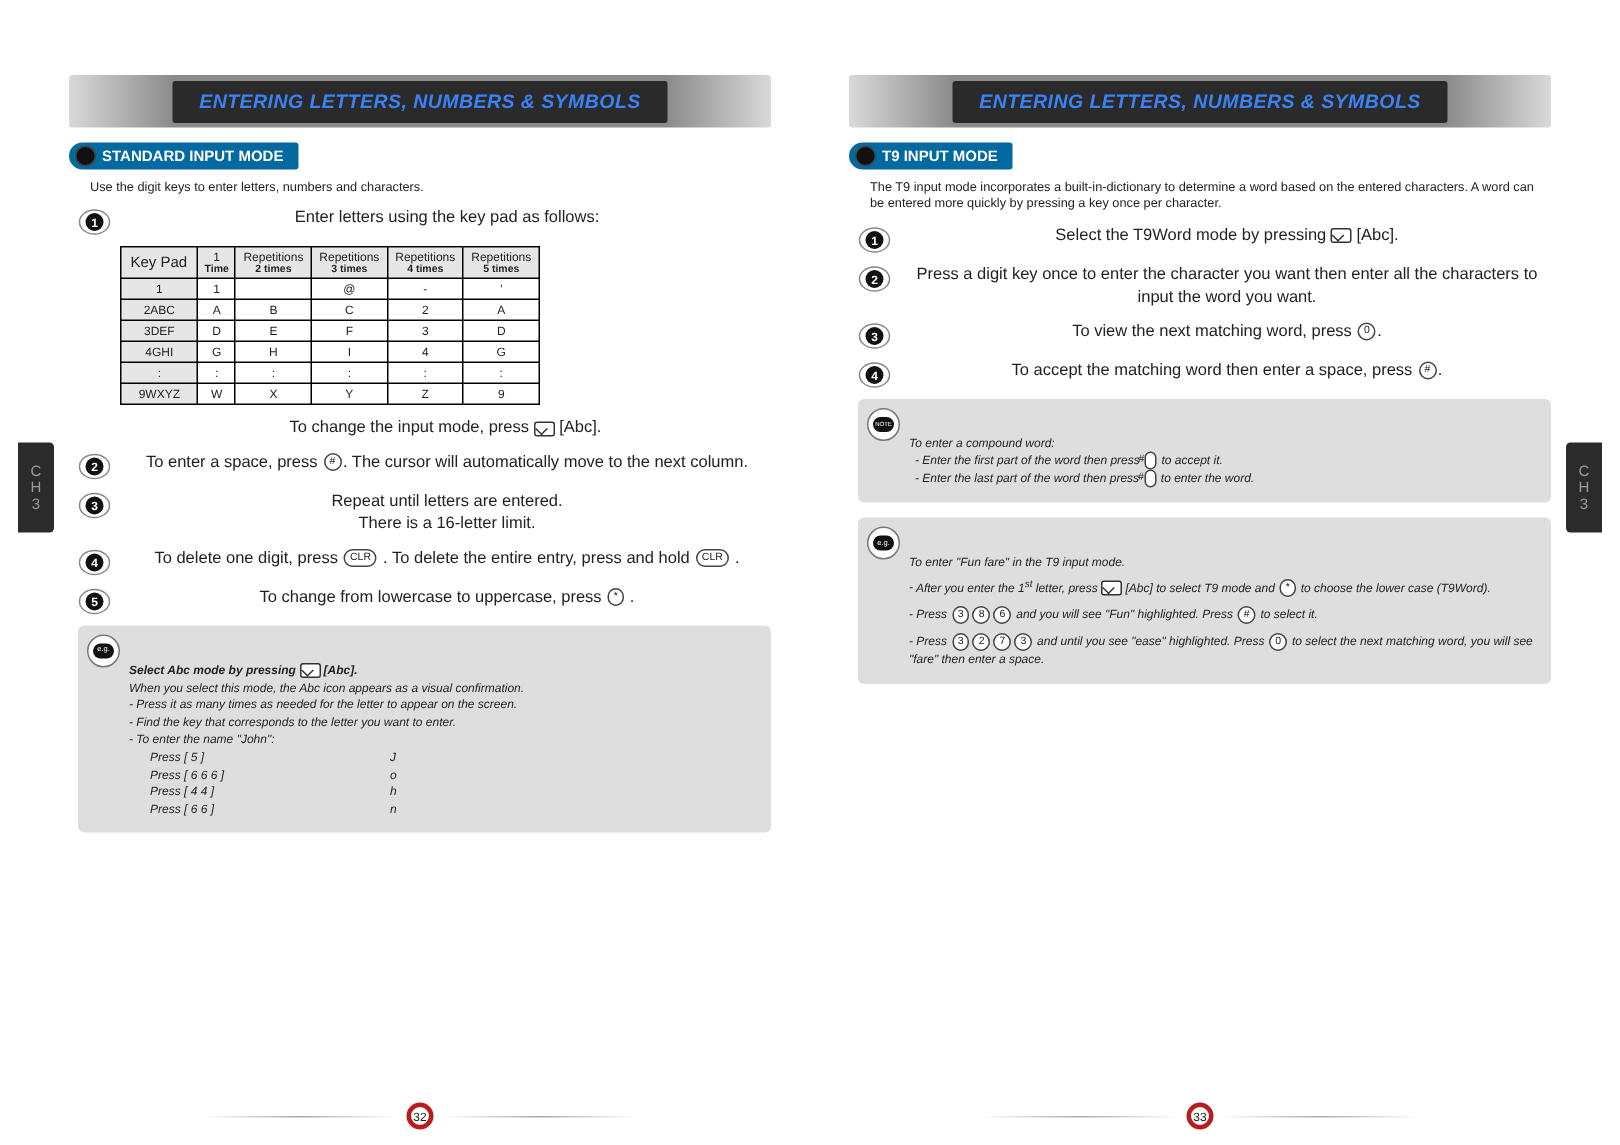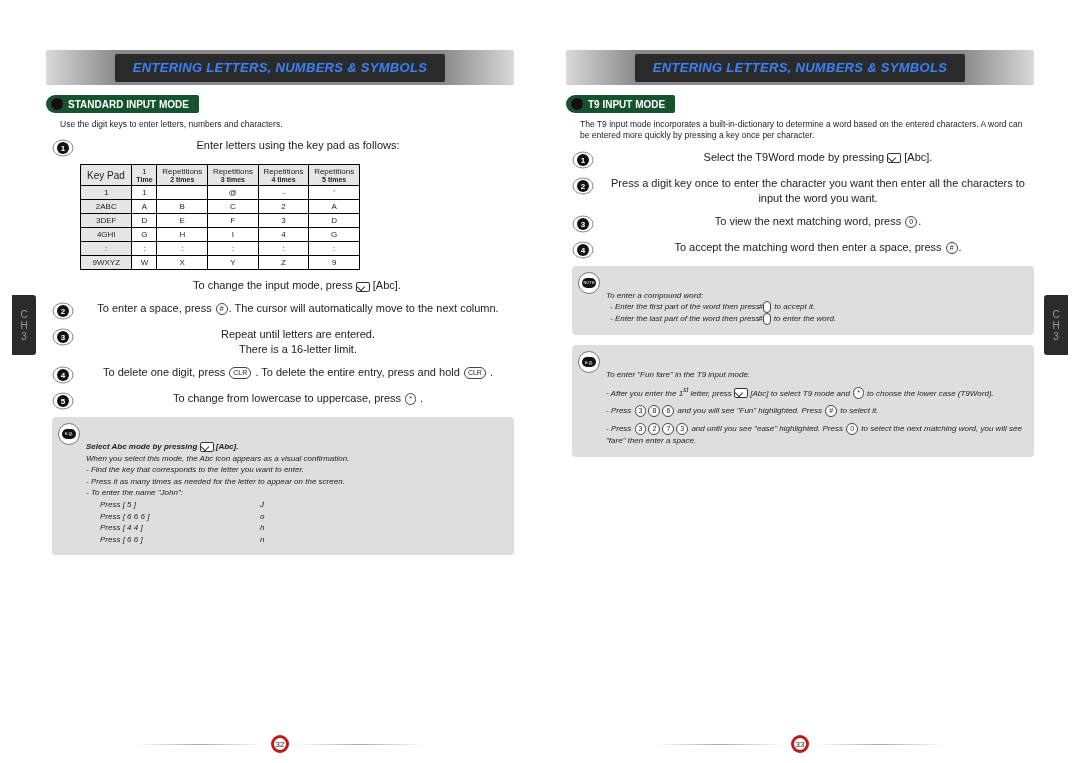--- a/index.html
+++ b/index.html
@@ -9,21 +9,21 @@
   .page.left { margin-right: 26px; }
   .page.right { margin-left: 26px; }
 
   
   .banner { height: 35px; position: relative; display:flex; align-items:center; justify-content:center; margin-bottom: 10px; }
   .banner-bg { position:absolute; inset:0; background: linear-gradient(90deg, #d9d9d9 0%, #8a8a8a 15%, #8a8a8a 85%, #d9d9d9 100%); border-radius: 2px; }
   .banner-core { position:relative; background: #2a2a2a; height: 28px; display:flex; align-items:center; justify-content:center; padding: 0 18px; border-radius:2px; }
   .banner-text { color:#3b82f6; font-weight:bold; font-size: 13px; letter-spacing: 0.3px; font-style: italic; white-space: nowrap; }
 
   
-  .section-pill { display:inline-flex; align-items:center; background:#14532d; color:#fff; font-weight:bold; font-size:10px; height:18px; border-radius: 9px 2px 2px 9px; padding: 0 10px 0 4px; margin-bottom:6px; }
+  .section-pill { display:inline-flex; align-items:center; background:#0369a1; color:#fff; font-weight:bold; font-size:10px; height:18px; border-radius: 9px 2px 2px 9px; padding: 0 10px 0 4px; margin-bottom:6px; }
   .section-pill .dot { width:14px; height:14px; border-radius:50%; background:#111; border:1px solid #444; margin-right:4px; }
 
   .intro { font-size:8.5px; line-height:1.35; padding-left:14px; margin-bottom:8px; }
   .right .intro { padding-left:14px; padding-right:10px; }
 
   .step { display:flex; gap:8px; font-size:11px; line-height:1.35; margin: 8px 0 8px 6px; }
   .step-num { position:relative; top:1px; }
   .step-num svg { display:block; }
   .step-text { flex:1;text-align:center; }
 
@@ -213,22 +213,22 @@
       <div class="step-text"><span>To change from lowercase to uppercase, press </span><span class="icon-key">*</span><span> .</span></div>
     </div>
 
     <div class="notebox">
       <div class="badge">
           <div class="badge-inner">e.g.</div>
         </div>
       <div><strong><span>Select Abc mode by pressing </span><span class="icon-mode"></span><span> [Abc].</span></strong></div>
       <div>When you select this mode, the Abc icon appears as a visual confirmation.</div>
       <ul>
+        <li>Press it as many times as needed for the letter to appear on the screen.</li>
         <li>Find the key that corresponds to the letter you want to enter.</li>
-        <li>Press it as many times as needed for the letter to appear on the screen.</li>
         <li>To enter the name "John":</li>
       </ul>
       <div class="presslist indent" id="presslist">
           <div class="row">
             <div class="l">Press [ 5 ]</div>
             <div>J</div>
           </div>
           <div class="row">
             <div class="l">Press [ 6 6 6 ]</div>
             <div>o</div>

